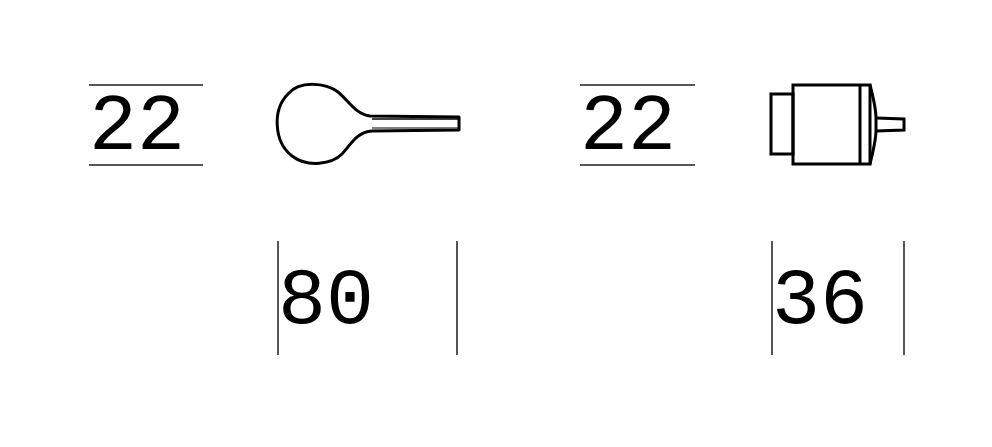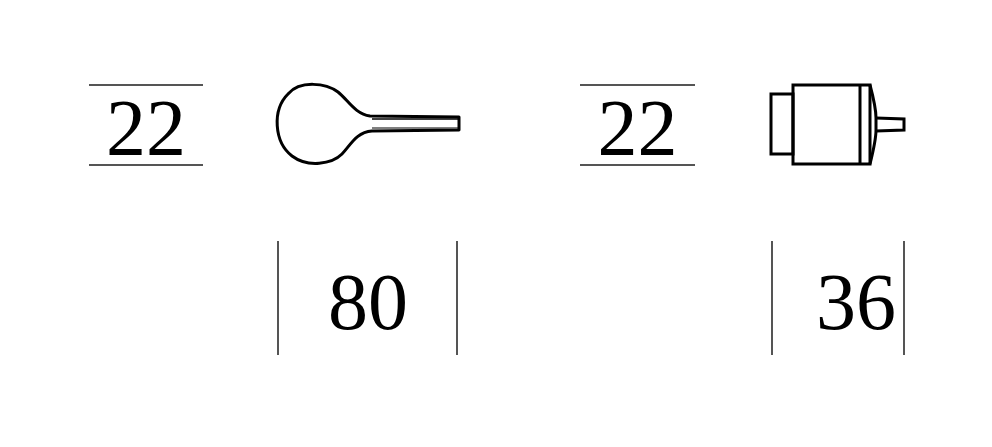--- a/index.html
+++ b/index.html
@@ -1,19 +1,19 @@
 <!DOCTYPE html>
 <html><head>
   <meta charset="utf-8">
   <style>
     html, body { margin:0; padding:0; background:#ffffff; }
     body { width:992px; height:447px; position:relative; overflow:hidden; font-family:"Liberation Sans", sans-serif; }
     .hline { position:absolute; height:1.5px; background:#555; }
     .vline { position:absolute; width:1.5px; background:#555; }
-    .num { position:absolute; color:#000; font-family:Liberation Serif, serif; font-size:80px; line-height:1; text-align:center; }
+    .num { position:absolute; color:#000; font-family:Liberation Mono, monospace; font-size:80px; line-height:1; }
     svg { position:absolute; overflow:visible; }
   </style>
 </head>
 <body>
 
 <div>
   <div class="hline" style="left:89px; top:84px; width:114px;"></div>
   <div class="num" style="left:89px; top:88px; width:114px;">22</div>
   <div class="hline" style="left:89px; top:164px; width:114px;"></div>
 </div>
@@ -52,15 +52,15 @@
 
   <line x1="860" y1="85" x2="860" y2="164" stroke="#000" stroke-width="3"></line>
 
   <path d="M 870 85 C 874 100, 876 110, 876 118 L 876 130 C 876 138, 874 148, 870 164" fill="none" stroke="#000" stroke-width="3"></path>
 
   <path d="M 876 118 L 904 119 L 904 130 L 876 131" fill="none" stroke="#000" stroke-width="3"></path>
 </svg>
 
 <div>
   <div class="vline" style="left:771px; top:241px; height:114px;"></div>
-  <div class="num" style="left:772px; top:262px; width:128px;padding-left:20px;">36</div>
+  <div class="num" style="left:772px; top:262px; width:128px;">36</div>
   <div class="vline" style="left:903px; top:241px; height:114px;"></div>
 </div>
 
 </body></html>

